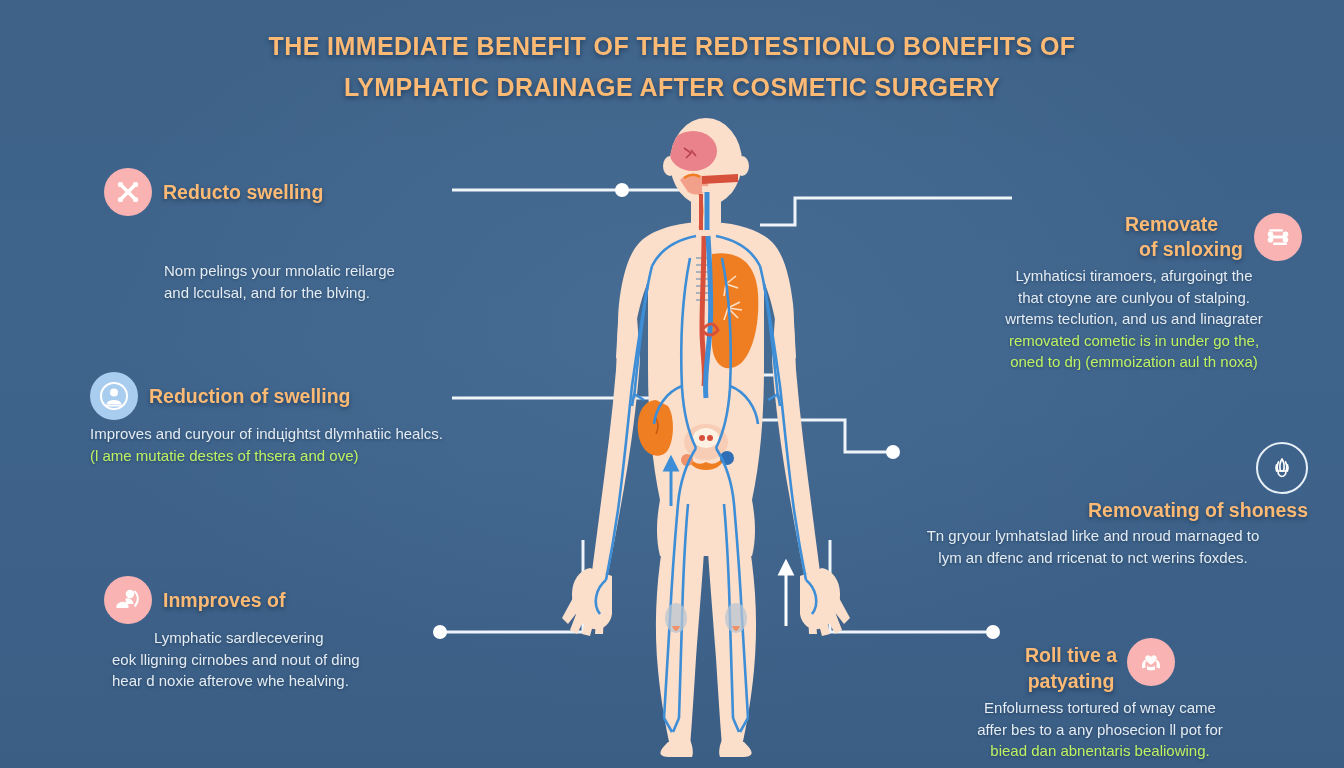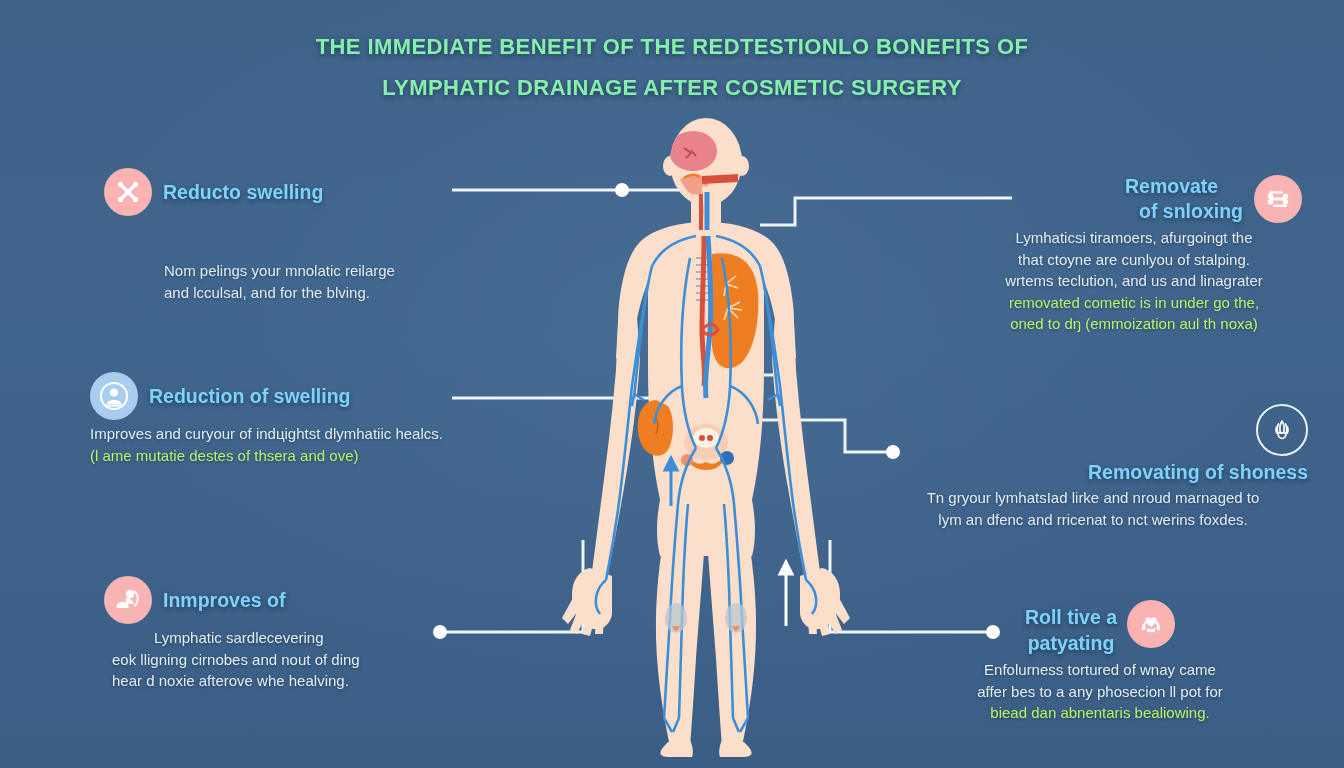--- a/index.html
+++ b/index.html
@@ -21,53 +21,53 @@
     pointer-events:none;
   }
 
   
   .title-wrap{
     position:absolute;left:50%;top:26px;transform:translateX(-50%);
     width:1040px;text-align:center;z-index:8;
   }
   .title-line{
     font-weight:bold;
-    font-size:22px;
+    font-size:25px;
     letter-spacing:.4px;
     line-height:41px;
     text-transform:uppercase;
-    color:#86efac;
+    color:#fdba74;
     text-shadow:0 2px 5px rgba(12,30,52,.55);
     white-space:nowrap;
   }
 
   
   svg.links{position:absolute;left:0;top:0;width:1344px;height:768px;z-index:4;}
   svg.links path,svg.links line{stroke:#eef4fa;stroke-width:3;fill:none;stroke-linecap:butt;}
   svg.links circle{fill:#ffffff;}
 
   
   .figure{position:absolute;left:556px;top:118px;width:300px;height:640px;z-index:5;}
 
   
   .callout{position:absolute;z-index:7;}
   .callout .head{display:flex;align-items:center;gap:11px;}
   .callout.right .head{flex-direction:row-reverse;justify-content:flex-end;}
   .co-title{
-    font-weight:bold;font-size:19.5px;line-height:24px;color:#7dd3fc;
+    font-weight:bold;font-size:19.5px;line-height:24px;color:#fdba74;
     text-shadow:0 2px 4px rgba(12,30,52,.5);
   }
   .co-body{
     font-size:15px;line-height:21.5px;color:#e4ecf4;
     text-shadow:0 1px 3px rgba(12,30,52,.45);
     margin-top:3px;
   }
   .co-body .accent{color:#bef264;}
   .left{text-align:left;}
-  .right{text-align:right;}
+  .right{text-align:right;margin-top:38px;}
   .callout.right .co-body{text-align:right;}
 
   
   .badge{
     width:48px;height:48px;border-radius:50%;
     display:flex;align-items:center;justify-content:center;
     flex:0 0 48px;
   }
   .badge.pink{background:#f9b3b3;}
   .badge.outline{background:transparent;border:2.5px solid #e8f0f8;}

